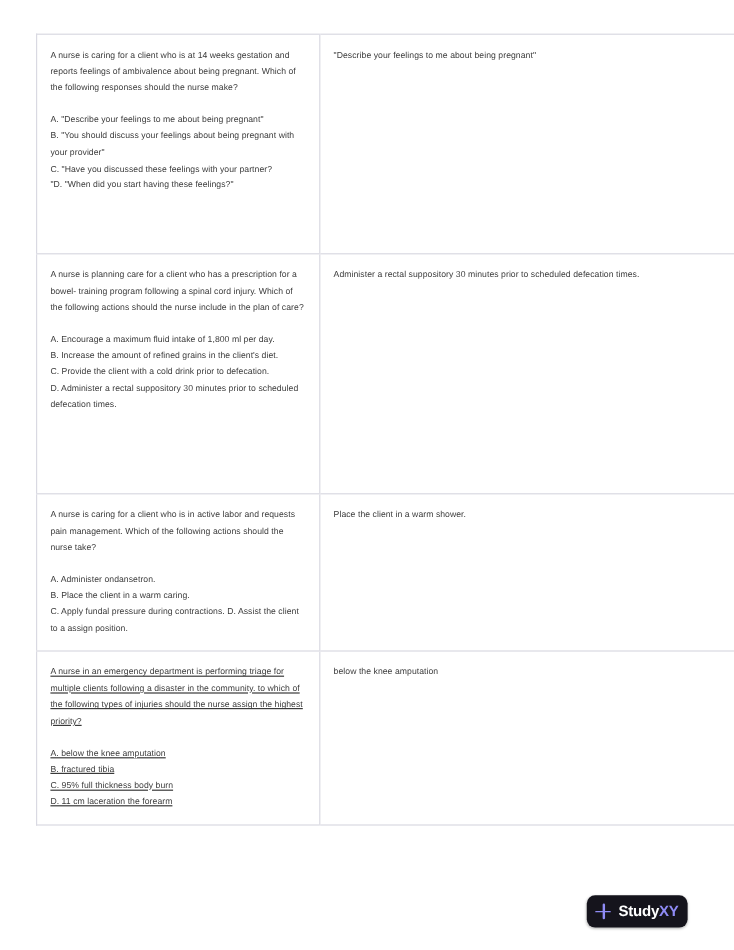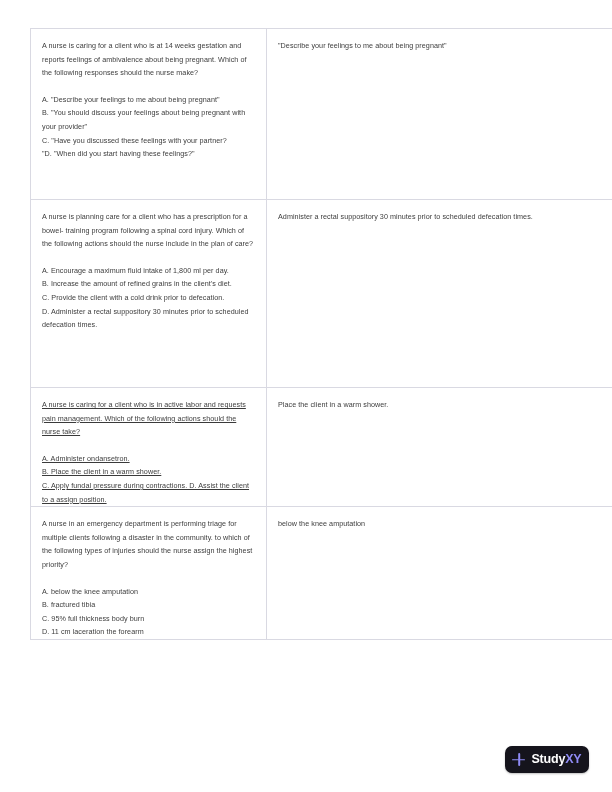--- a/index.html
+++ b/index.html
@@ -35,21 +35,21 @@
     background: #ffffff;
   }
   .qa-table tr {
     border-bottom: 1px solid #d9d9e2;
   }
   .qa-table tr:last-child {
     border-bottom: none;
   }
   .qa-table td {
     vertical-align: top;
-    padding: 10px 11px 0 11px;
+    padding: 10px 11px 12px 11px;
     border: none;
   }
   .qa-table td.q-cell {
     width: 213px;
     border-right: 1px solid #d9d9e2;
   }
   .qa-table td.a-cell {
     width: 339px;
   }
 
@@ -76,27 +76,27 @@
     font-size: 7.2px;
     line-height: 13.6px;
     letter-spacing: 0.05px;
     color: #3c3c3c;
     margin: 0;
   }
 
   
   .row-1 .q-cell { height: 160px; }
   .row-2 .q-cell { height: 177px; }
-  .row-3 .q-cell { height: 106px; text-decoration: underline; }
-  .row-4 .q-cell { height: 109px; }
+  .row-3 .q-cell { height: 106px; }
+  .row-4 .q-cell { height: 109px; text-decoration: underline; }
 
   
   .logo-badge {
     position: absolute;
-    left: 505px;
+    left: 489px;
     top: 746px;
     width: 84px;
     height: 27px;
     background: #15141c;
     border-radius: 7px;
     display: flex;
     align-items: center;
     justify-content: center;
     gap: 6px;
     box-shadow: 0 1px 2px rgba(0,0,0,0.25);
@@ -174,21 +174,21 @@
         <td class="a-cell">
           <p class="atext">Administer a rectal suppository 30 minutes prior to scheduled defecation times.</p>
         </td>
       </tr>
 
       <tr class="row-3">
         <td class="q-cell">
           <p class="qtext">A nurse is caring for a client who is in active labor and requests pain management. Which of the following actions should the nurse take?</p>
           <ul class="optlist">
             <li>A. Administer ondansetron.</li>
-            <li>B. Place the client in a warm shower.</li>
+            <li>B. Place the client in a warm caring.</li>
             <li>C. Apply fundal pressure during contractions. D. Assist the client to a assign position.</li>
           </ul>
         </td>
         <td class="a-cell">
           <p class="atext">Place the client in a warm shower.</p>
         </td>
       </tr>
 
       <tr class="row-4">
         <td class="q-cell">

